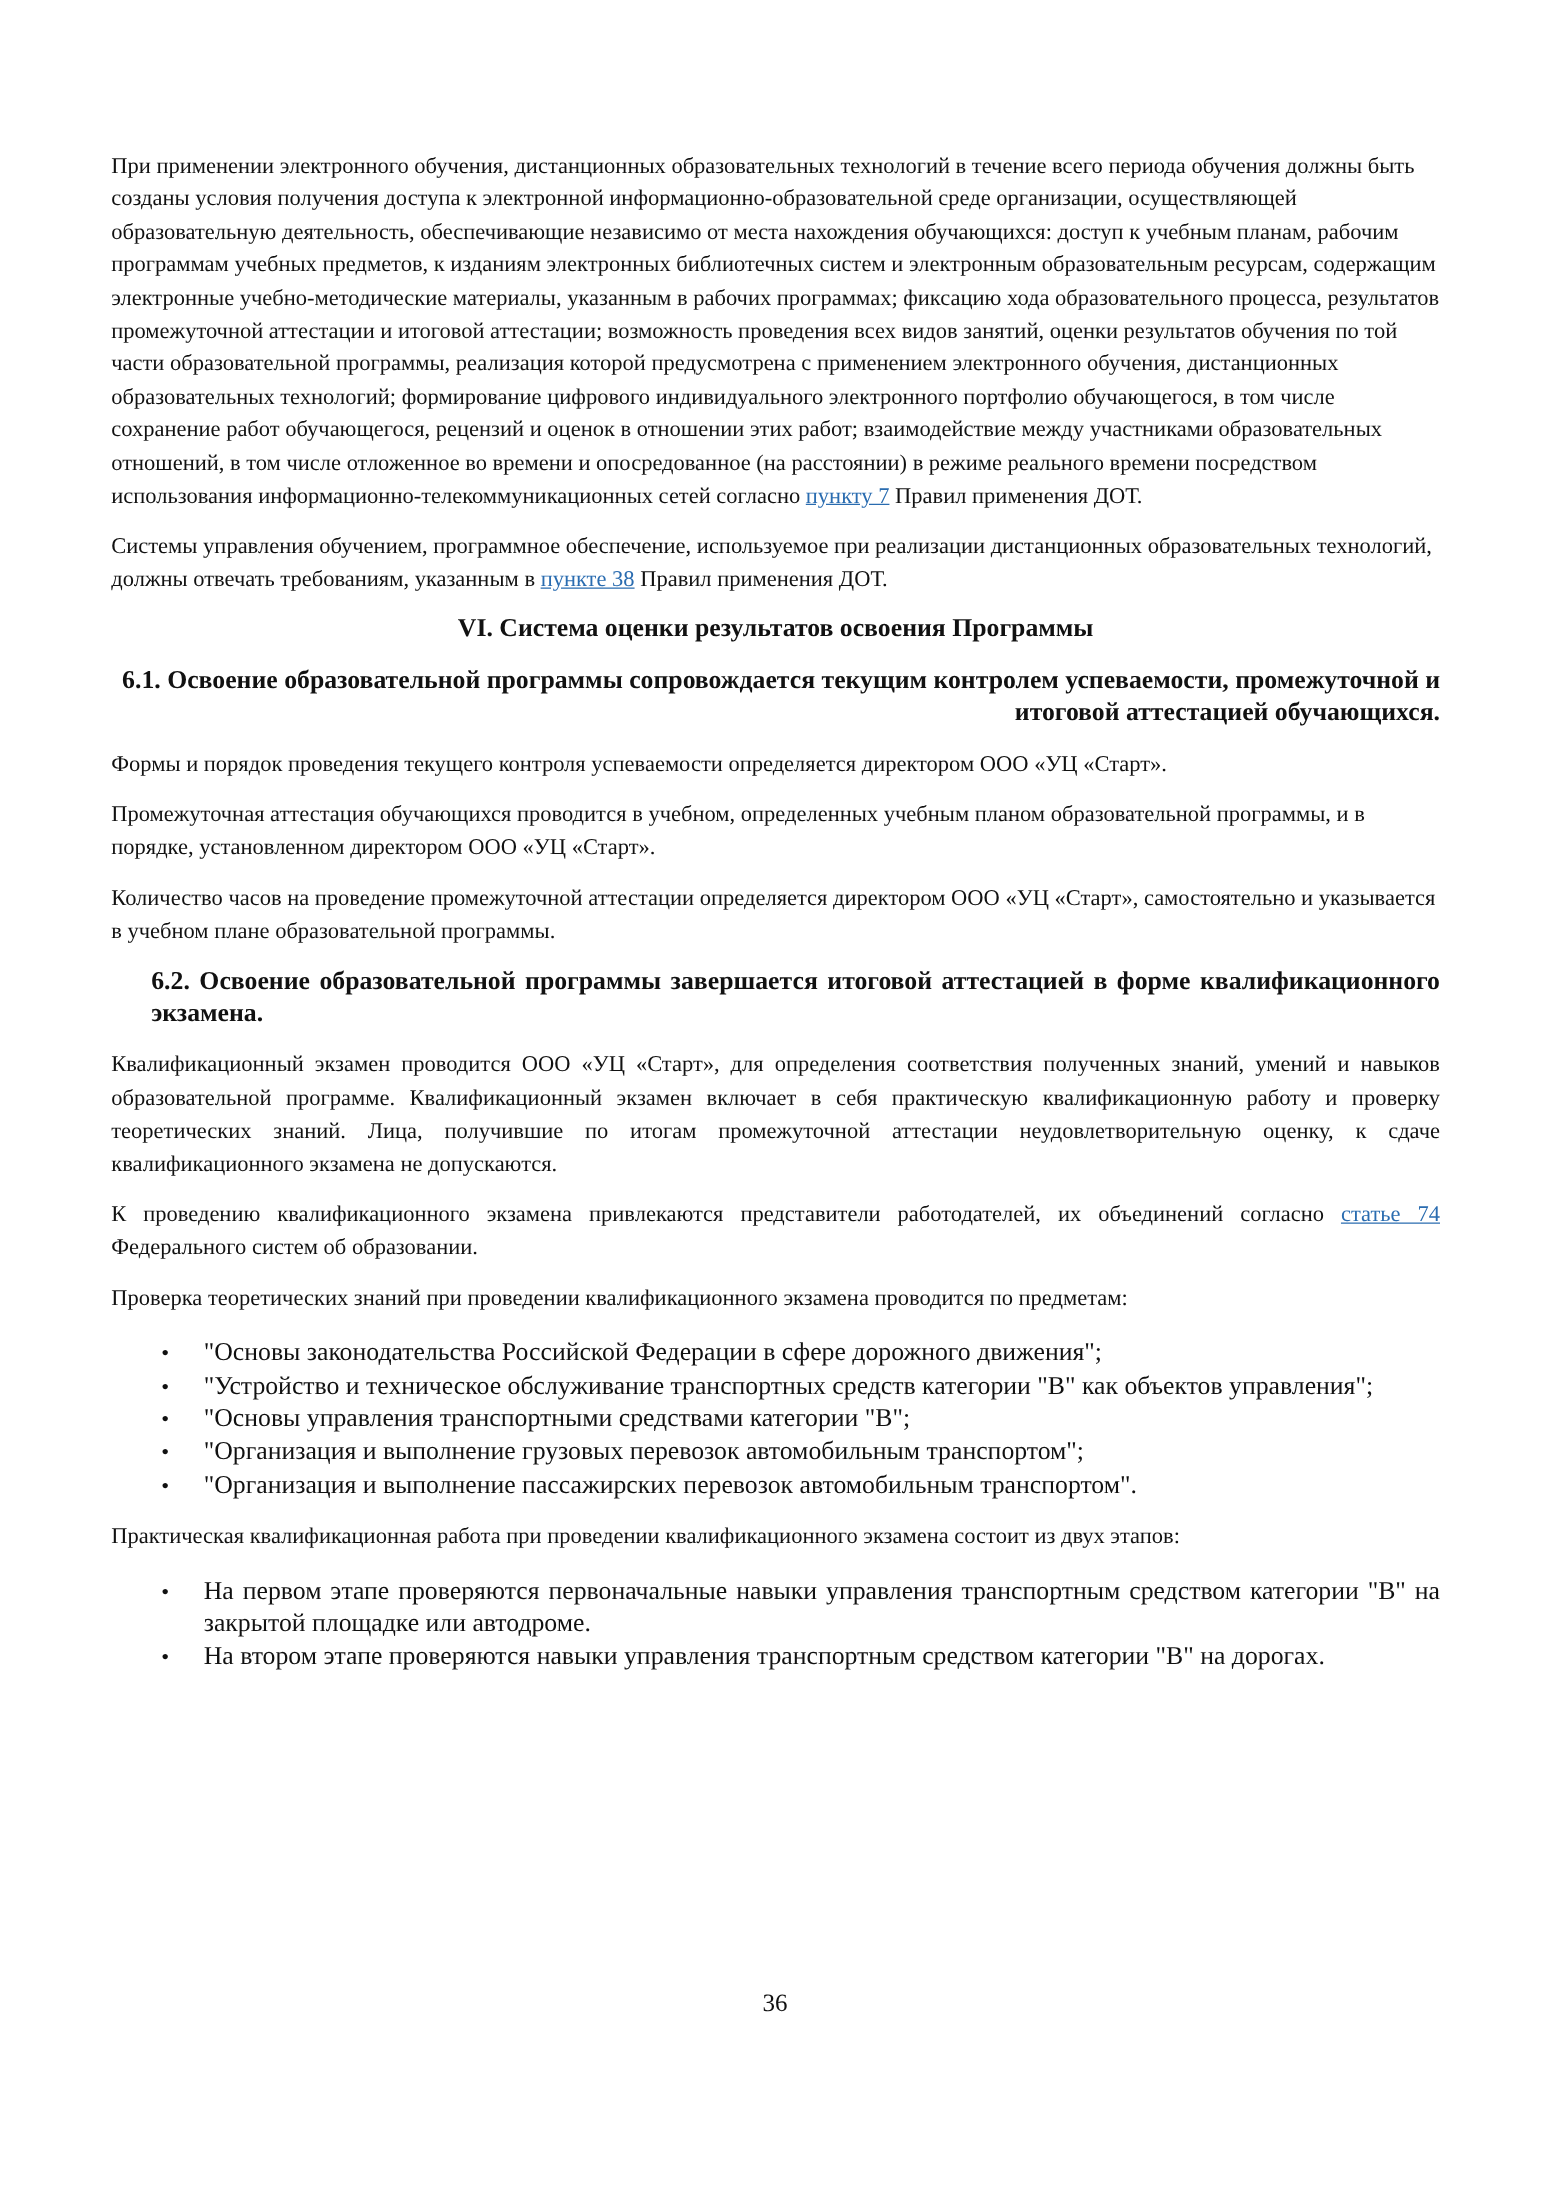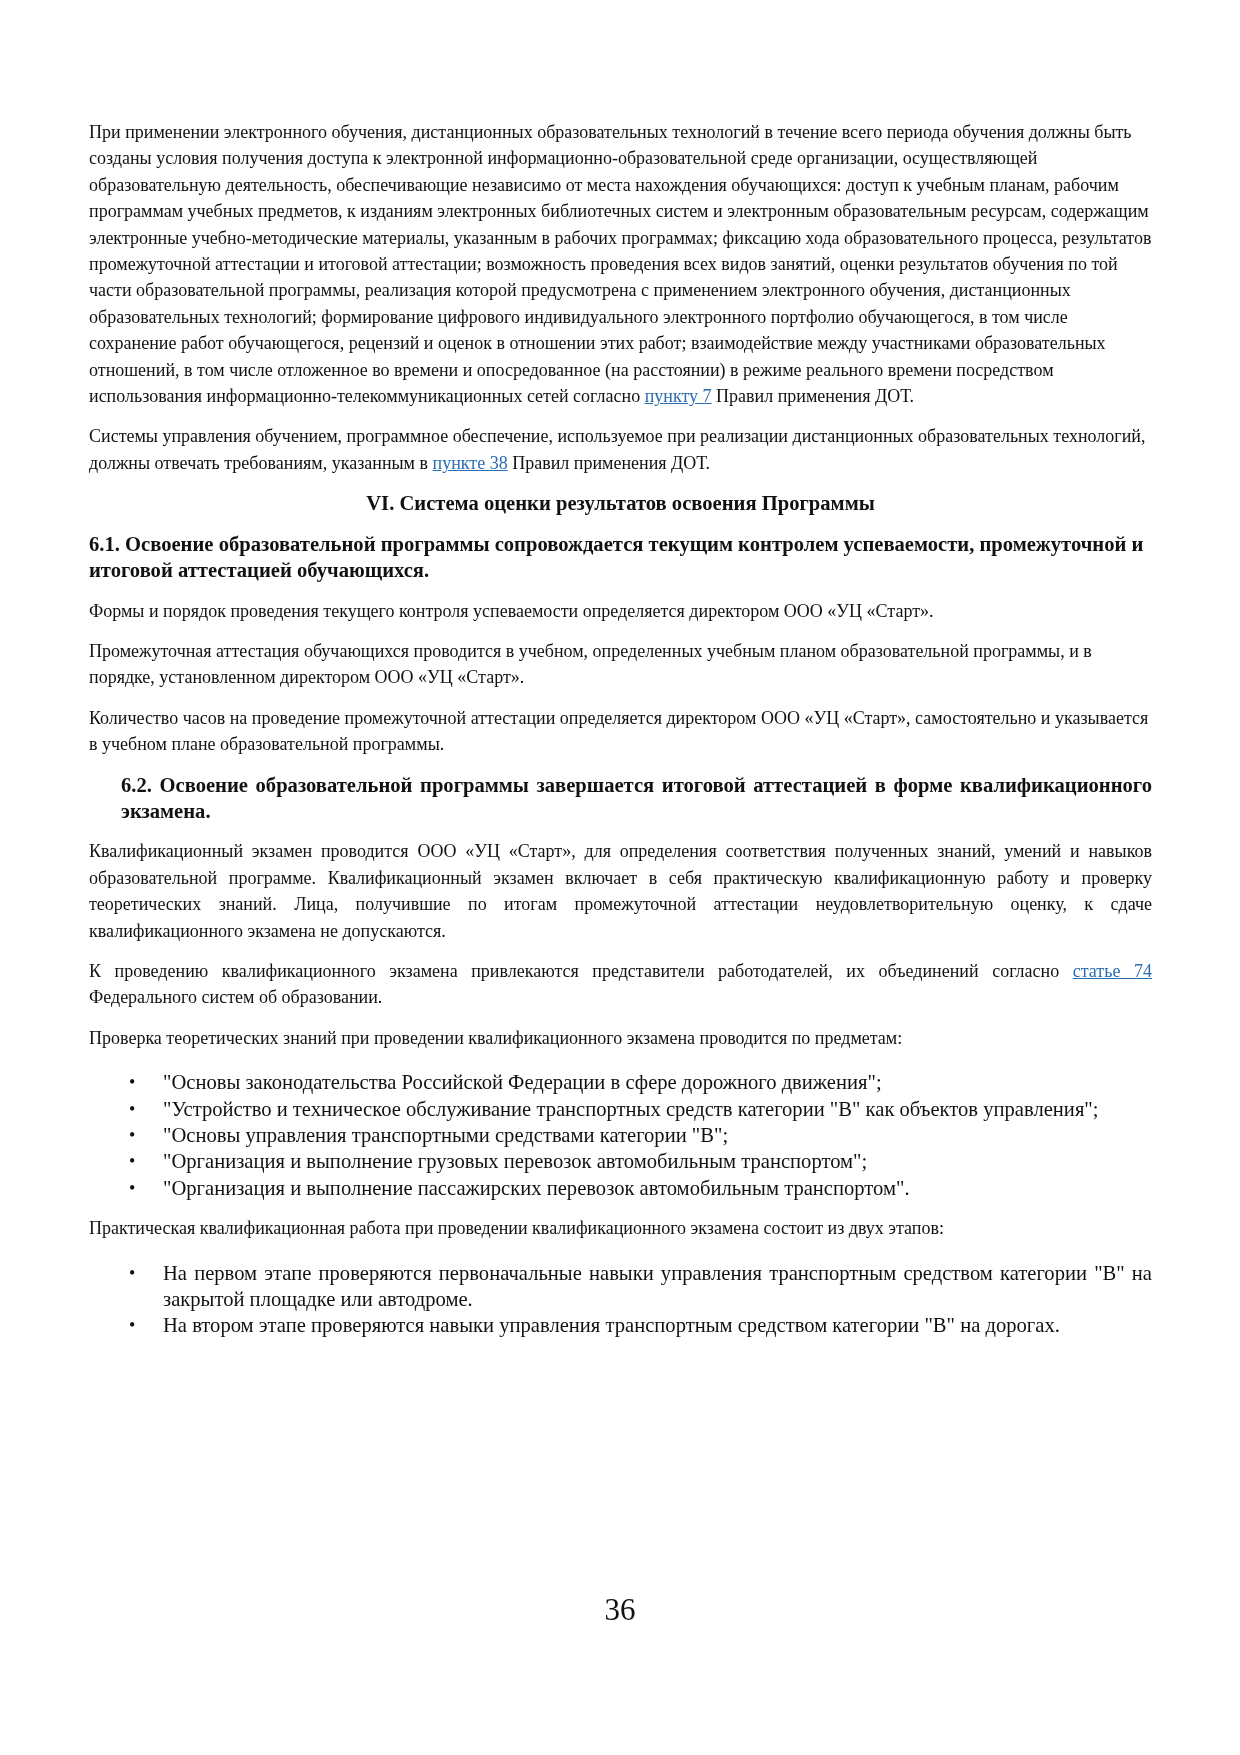--- a/index.html
+++ b/index.html
@@ -21,21 +21,21 @@
       top: 119px;
       width: 1063px;
     }
     p {
       margin: 0 0 14px 0;
       font-size: 18px;
       line-height: 26.4px;
     }
     .left { text-align: left; }
     .justify { text-align: justify; }
-    .center { text-align: left; }
+    .center { text-align: right; }
     a.link {
       color: #2a6cb0;
       text-decoration: underline;
     }
     h2 {
       margin: 12px 0 14px 0;
       font-size: 20.6px;
       line-height: 26.4px;
       font-weight: bold;
       text-align: center;
@@ -63,21 +63,21 @@
       left: 40px;
       top: 0;
       font-size: 18px;
     }
     .page-number {
       position: absolute;
       top: 1592px;
       left: 0;
       width: 1240px;
       text-align: center;
-      font-size: 31px;
+      font-size: 20px;
       font-family: "Liberation Serif", "DejaVu Serif", serif;
     }
   </style>
 </head>
 <body>
 
 <div class="page">
 
   <p class="left">
     <span>При применении электронного обучения, дистанционных образовательных технологий в течение всего периода обучения должны быть созданы условия получения доступа к электронной информационно-образовательной среде организации, осуществляющей образовательную деятельность, обеспечивающие независимо от места нахождения обучающихся: доступ к учебным планам, рабочим программам учебных предметов, к изданиям электронных библиотечных систем и электронным образовательным ресурсам, содержащим электронные учебно-методические материалы, указанным в рабочих программах; фиксацию хода образовательного процесса, результатов промежуточной аттестации и итоговой аттестации; возможность проведения всех видов занятий, оценки результатов обучения по той части образовательной программы, реализация которой предусмотрена с применением электронного обучения, дистанционных образовательных технологий; формирование цифрового индивидуального электронного портфолио обучающегося, в том числе сохранение работ обучающегося, рецензий и оценок в отношении этих работ; взаимодействие между участниками образовательных отношений, в том числе отложенное во времени и опосредованное (на расстоянии) в режиме реального времени посредством использования информационно-телекоммуникационных сетей согласно </span><a class="link" href="#">пункту 7</a><span> Правил применения ДОТ.</span>

